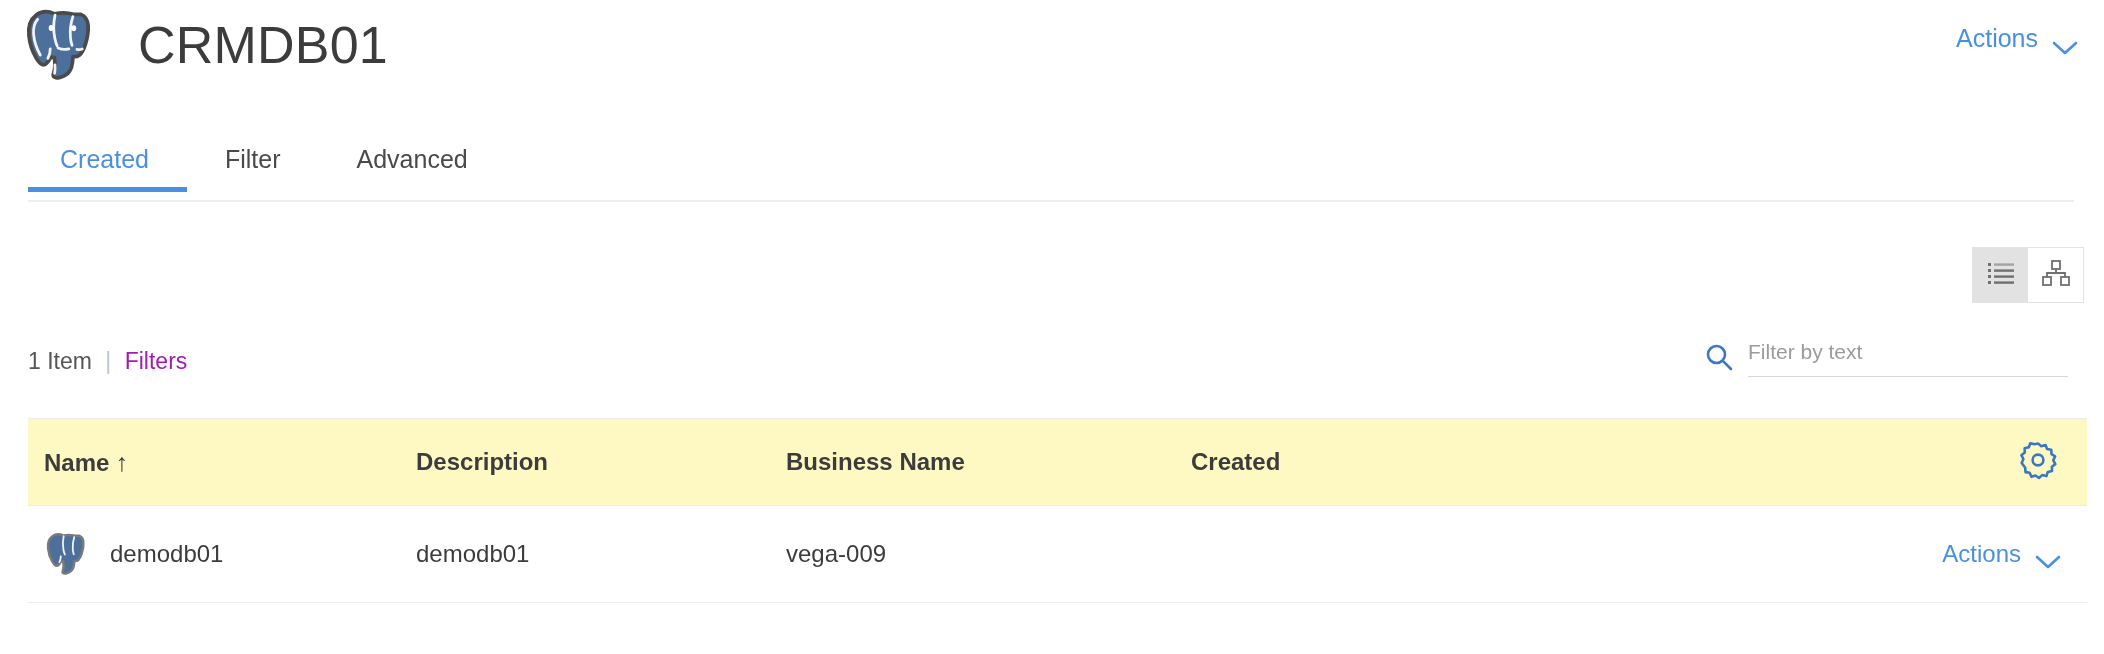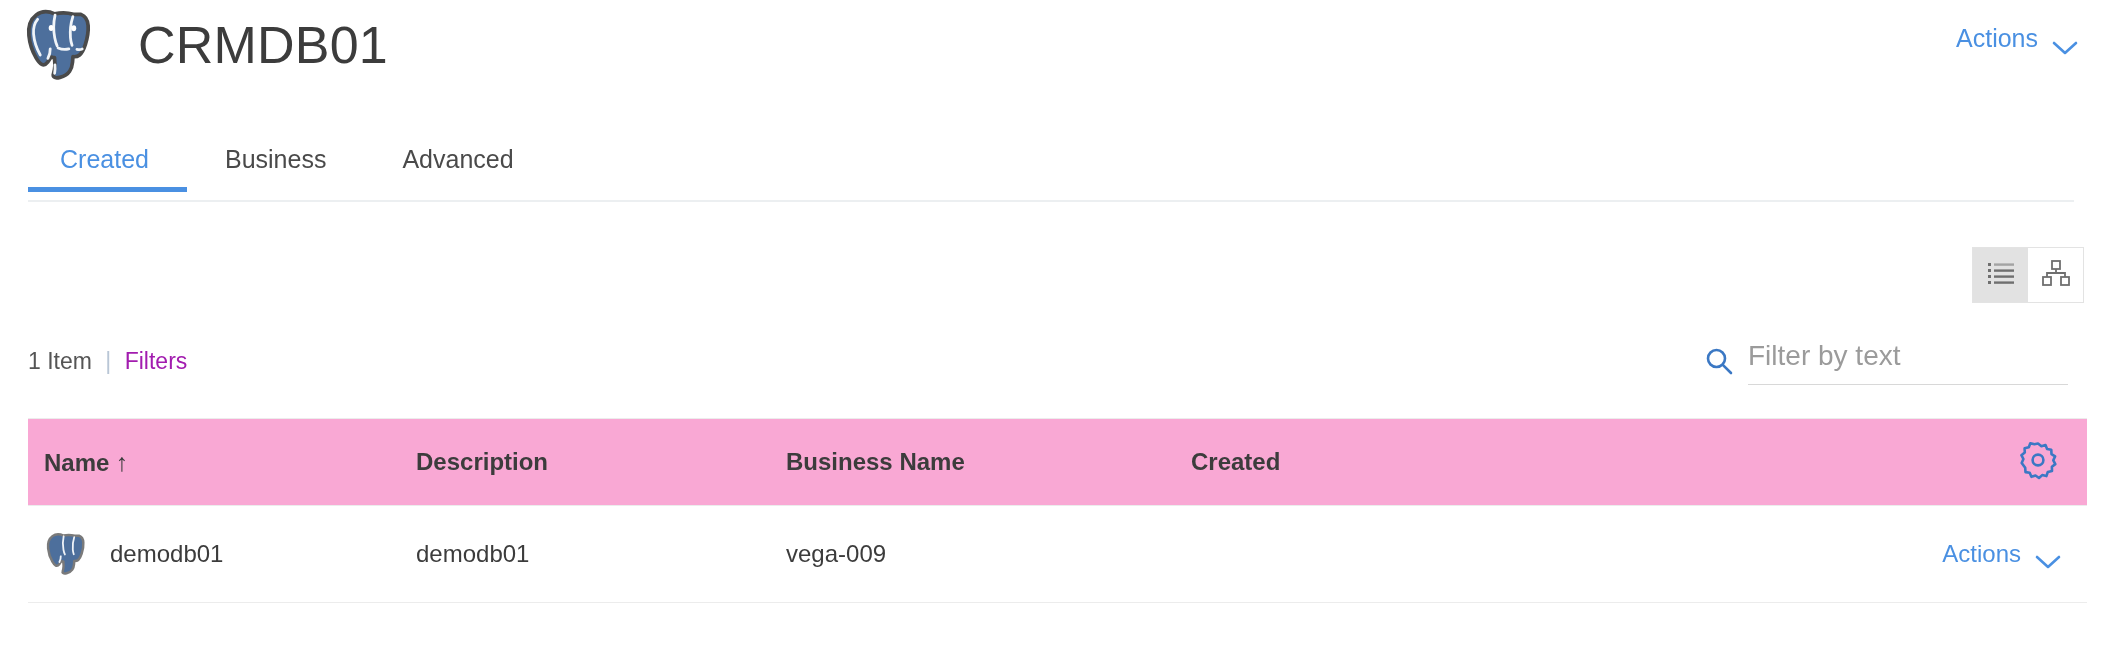--- a/index.html
+++ b/index.html
@@ -167,39 +167,39 @@
   .search-underline {
     width: 320px;
     border-bottom: 1px solid #d8d8d8;
     padding-bottom: 12px;
   }
   .search-input {
     border: none;
     outline: none;
     background: transparent;
     font-family: "Liberation Sans", sans-serif;
-    font-size: 28px;
+    font-size: 21px;
     color: #5a5a5a;
     width: 100%;
     padding: 0;
   }
   .search-input::placeholder { color: #9b9b9b; }
 
   
   .table {
     position: absolute;
     left: 28px;
     top: 418px;
     width: 2059px;
   }
   .thead {
     display: flex;
     align-items: center;
     height: 86px;
-    background: #f9a8d4;
+    background: #fef9c3;
     border-top: 1px solid #ececec;
     border-bottom: 1px solid #ececec;
   }
   .trow {
     display: flex;
     align-items: center;
     height: 96px;
     background: #ffffff;
     border-bottom: 1px solid #ececec;
   }
@@ -287,21 +287,21 @@
     </div>
   </div>
 
   <div class="tabs-bar">
     <div class="tabs-rule"></div>
     <div class="tabs">
       <div class="tab active">
         <span>Created</span>
       </div>
       <div class="tab">
-        <span>Business</span>
+        <span>Filter</span>
       </div>
       <div class="tab">
         <span>Advanced</span>
       </div>
     </div>
   </div>
 
   <div class="view-toggle">
     <div class="vt-btn active">
       <span>

